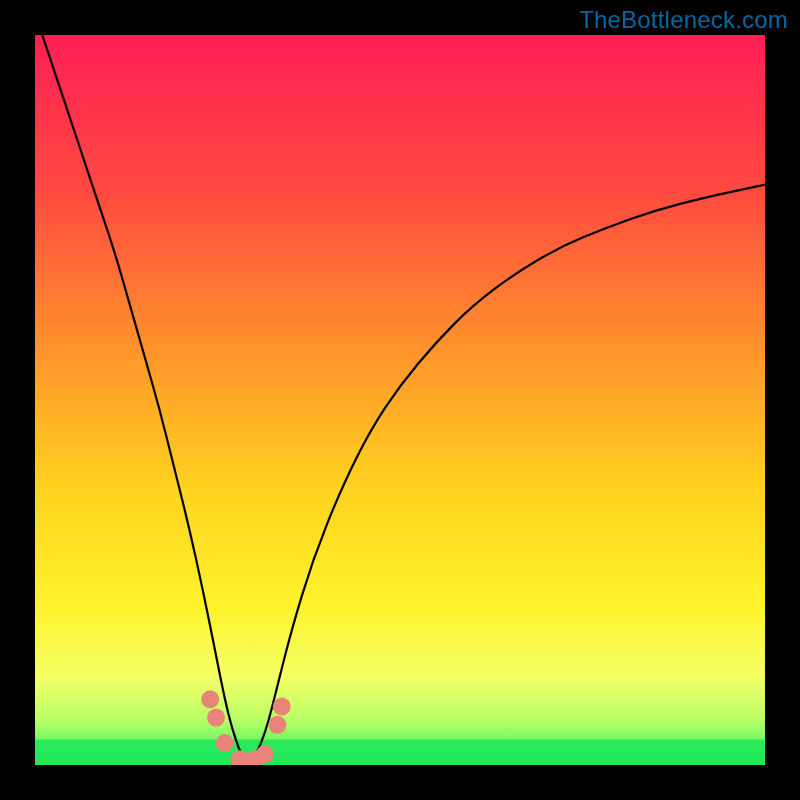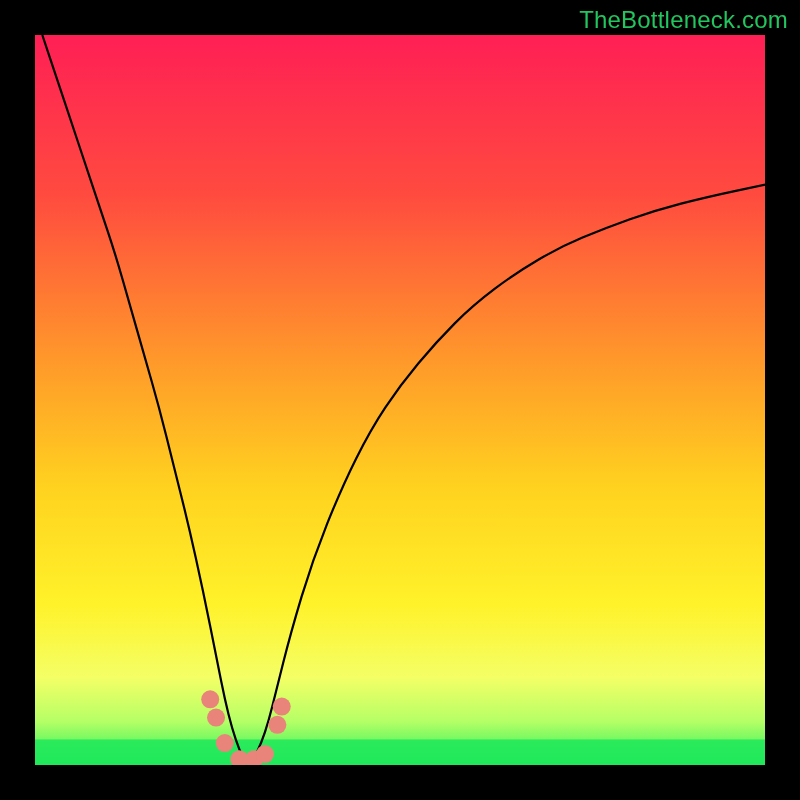--- a/index.html
+++ b/index.html
@@ -20,21 +20,21 @@
     position: absolute;
     left: 35px;
     top: 35px;
     width: 730px;
     height: 730px;
   }
   .watermark {
     position: absolute;
     top: 6px;
     right: 12px;
-    color: #22c55e;
+    color: #0369a1;
     font-size: 24px;
     font-weight: 500;
     letter-spacing: 0.2px;
     font-family: Arial, Helvetica, sans-serif;
   }
 </style>
 </head>
 <body>
 
 <div class="stage">

